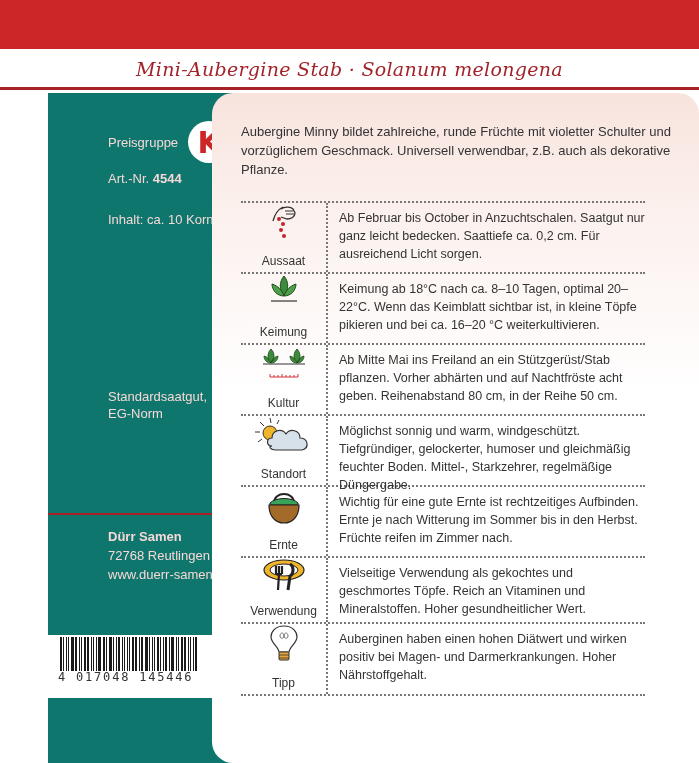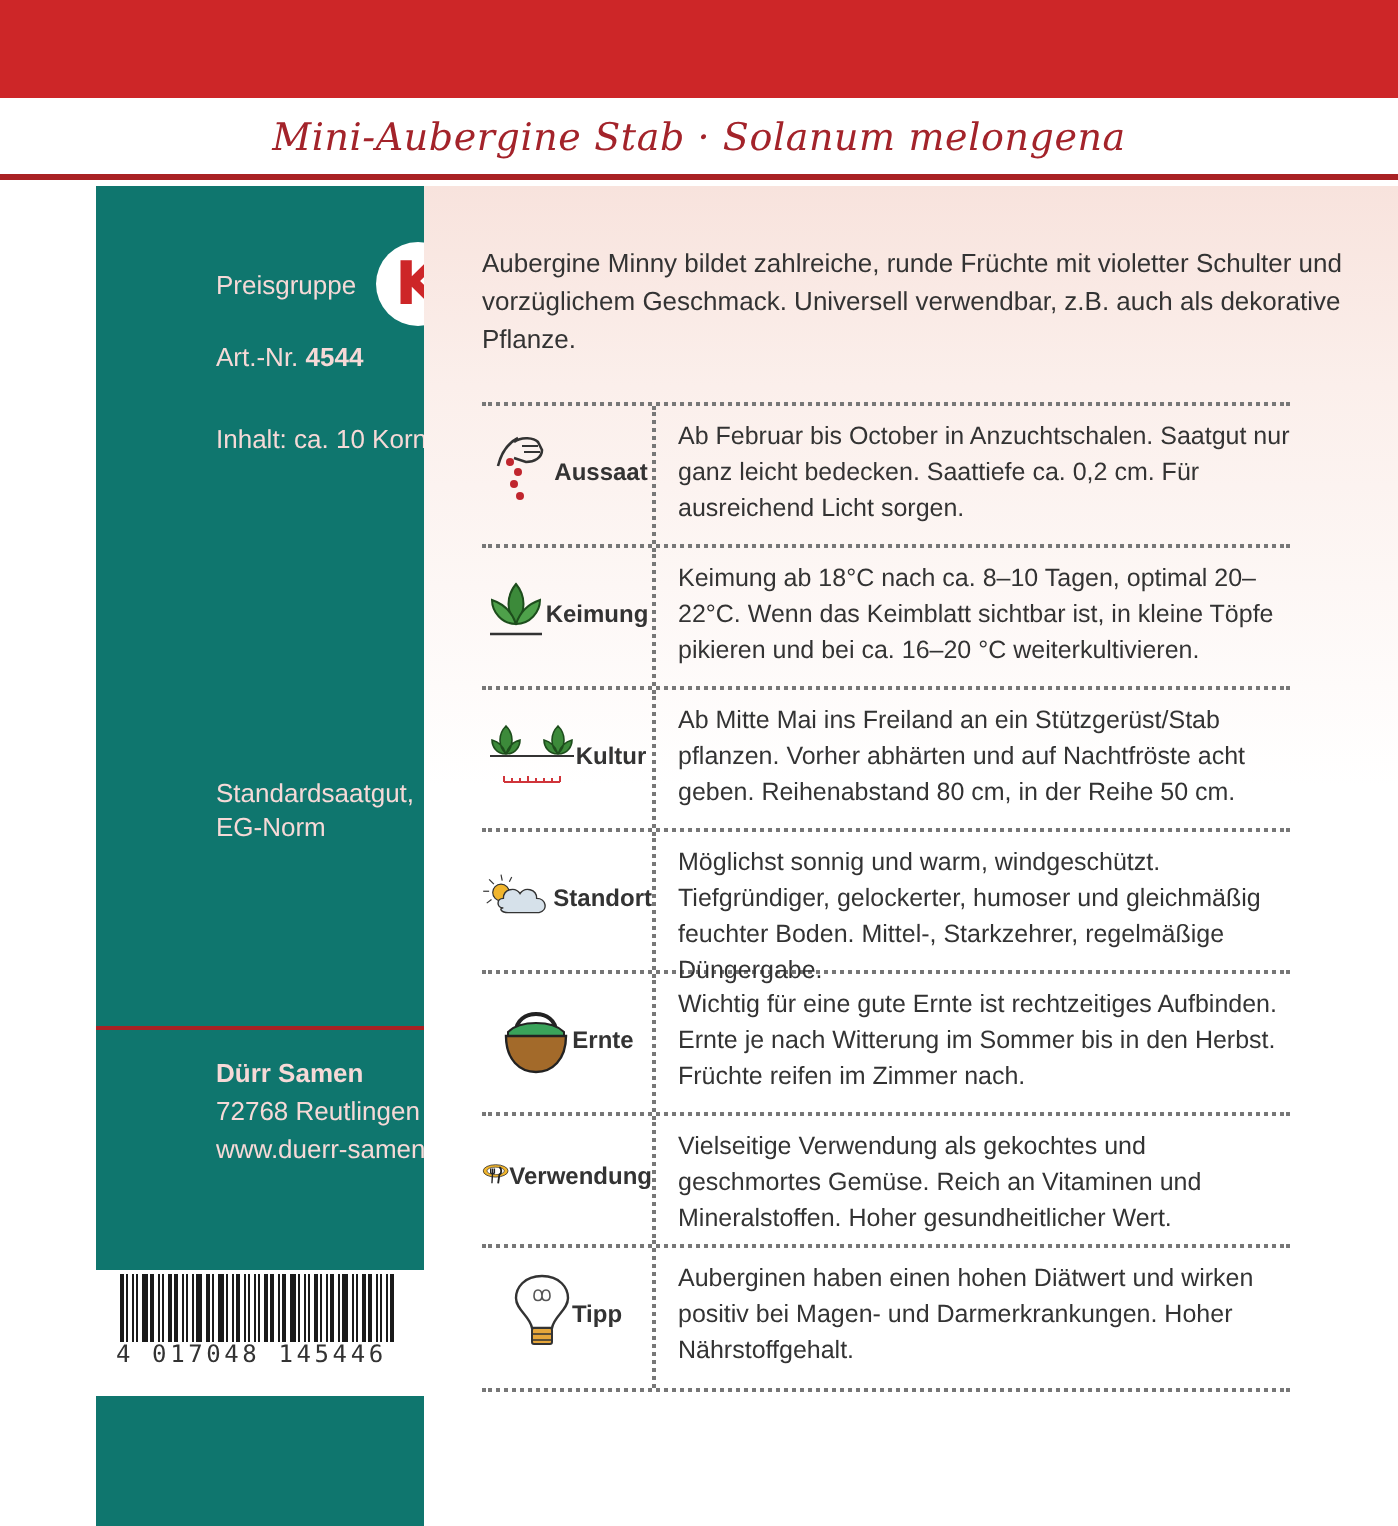--- a/index.html
+++ b/index.html
@@ -23,26 +23,26 @@
   .firma { top: 434px; line-height: 19px; }
   .firma .bold { font-weight: bold; }
 
   .barcode-strip { position: absolute; left: 0; top: 635px; width: 212px; height: 63px; background: #ffffff; }
   .barcode { position: absolute; left: 60px; top: 2px; width: 150px; height: 46px; }
   .barcode-bars { display: flex; height: 34px; align-items: stretch; }
   .barcode-bars span { display: block; background: #1a1a1a; }
   .barcode-num { font-family: "DejaVu Sans Mono", monospace; font-size: 12px; letter-spacing: 1.8px; color: #333; margin-top: -1px; position: relative; left: -2px; }
 
   .content { position: absolute; left: 212px; top: 93px; width: 487px; height: 670px;
-    background: linear-gradient(to bottom, #f8e3dd 0px, #fbefeb 100px, #fff 300px, #fff 100%); }
+    background: linear-gradient(to bottom, #f8e3dd 0px, #fbefeb 100px, #fff 300px, #fff 100%); border-radius: 21px; }
   .intro { position: absolute; left: 29px; top: 29px; width: 430px; font-size: 13px; line-height: 19px; color: #333; }
 
   .info-table { position: absolute; left: 29px; top: 108px; width: 404px; border-top: 2px dotted #777; }
   .row { display: flex; border-bottom: 2px dotted #777; }
-  .icon-cell { width: 87px; border-right: 2px dotted #777; display: flex; flex-direction: row; align-items: center; justify-content: center; padding-bottom: 4px; font-weight: bold; }
+  .icon-cell { width: 87px; border-right: 2px dotted #777; display: flex; flex-direction: column; align-items: center; justify-content: space-between; padding-bottom: 4px; }
   .icon-cell svg { display: block; margin-bottom: 2px; }
   .icon-label { font-size: 12px; color: #333; }
   .text-cell { flex: 1; padding: 6px 0 6px 11px; font-size: 12.5px; line-height: 18px; color: #333; }
 </style>
 </head>
 <body>
 
 <div class="top-band"></div>
 
 <div class="title-band">
@@ -207,21 +207,21 @@
     <div class="row" style="height:66px;">
       <div class="icon-cell">
         <svg width="44" height="34" viewBox="0 0 44 34">
           <ellipse cx="22" cy="12" rx="20" ry="10" fill="#f1b52c" stroke="#222" stroke-width="1.2"></ellipse>
           <ellipse cx="22" cy="12" rx="14" ry="6" fill="#fff" stroke="#222" stroke-width="1"></ellipse>
           <path d="M14 8 L14 16 M17 8 L17 16 M20 8 L20 16 M14 16 L20 16 M17 16 L16 32" stroke="#222" stroke-width="2.2"></path>
           <path d="M28 6 C32 8 32 16 28 18 L26 32" stroke="#222" stroke-width="3" fill="none"></path>
         </svg>
         <span class="icon-label">Verwendung</span>
       </div>
-      <div class="text-cell">Vielseitige Verwendung als gekochtes und geschmortes Gemüse. Reich an Vitaminen und Mineralstoffen. Hoher gesundheitlicher Wert.</div>
+      <div class="text-cell">Vielseitige Verwendung als gekochtes und geschmortes Töpfe. Reich an Vitaminen und Mineralstoffen. Hoher gesundheitlicher Wert.</div>
     </div>
 
     <div class="row" style="height:72px;">
       <div class="icon-cell">
         <svg width="30" height="40" viewBox="0 0 30 40">
           <path d="M15 2 C6 2 2 8 2 13 C2 19 9 22 10 28 L20 28 C21 22 28 19 28 13 C28 8 24 2 15 2Z" fill="#fff" stroke="#333" stroke-width="1.2"></path>
           <path d="M11 12 C11 8 15 8 15 12 C15 8 19 8 19 12 C19 15 15 15 15 12 C15 15 11 15 11 12Z" fill="none" stroke="#555" stroke-width="0.8"></path>
           <rect x="10" y="28" width="10" height="8" rx="1" fill="#e6a63a" stroke="#333" stroke-width="1"></rect>
           <path d="M10 31 L20 31 M10 34 L20 34" stroke="#333" stroke-width="0.8"></path>
         </svg>

